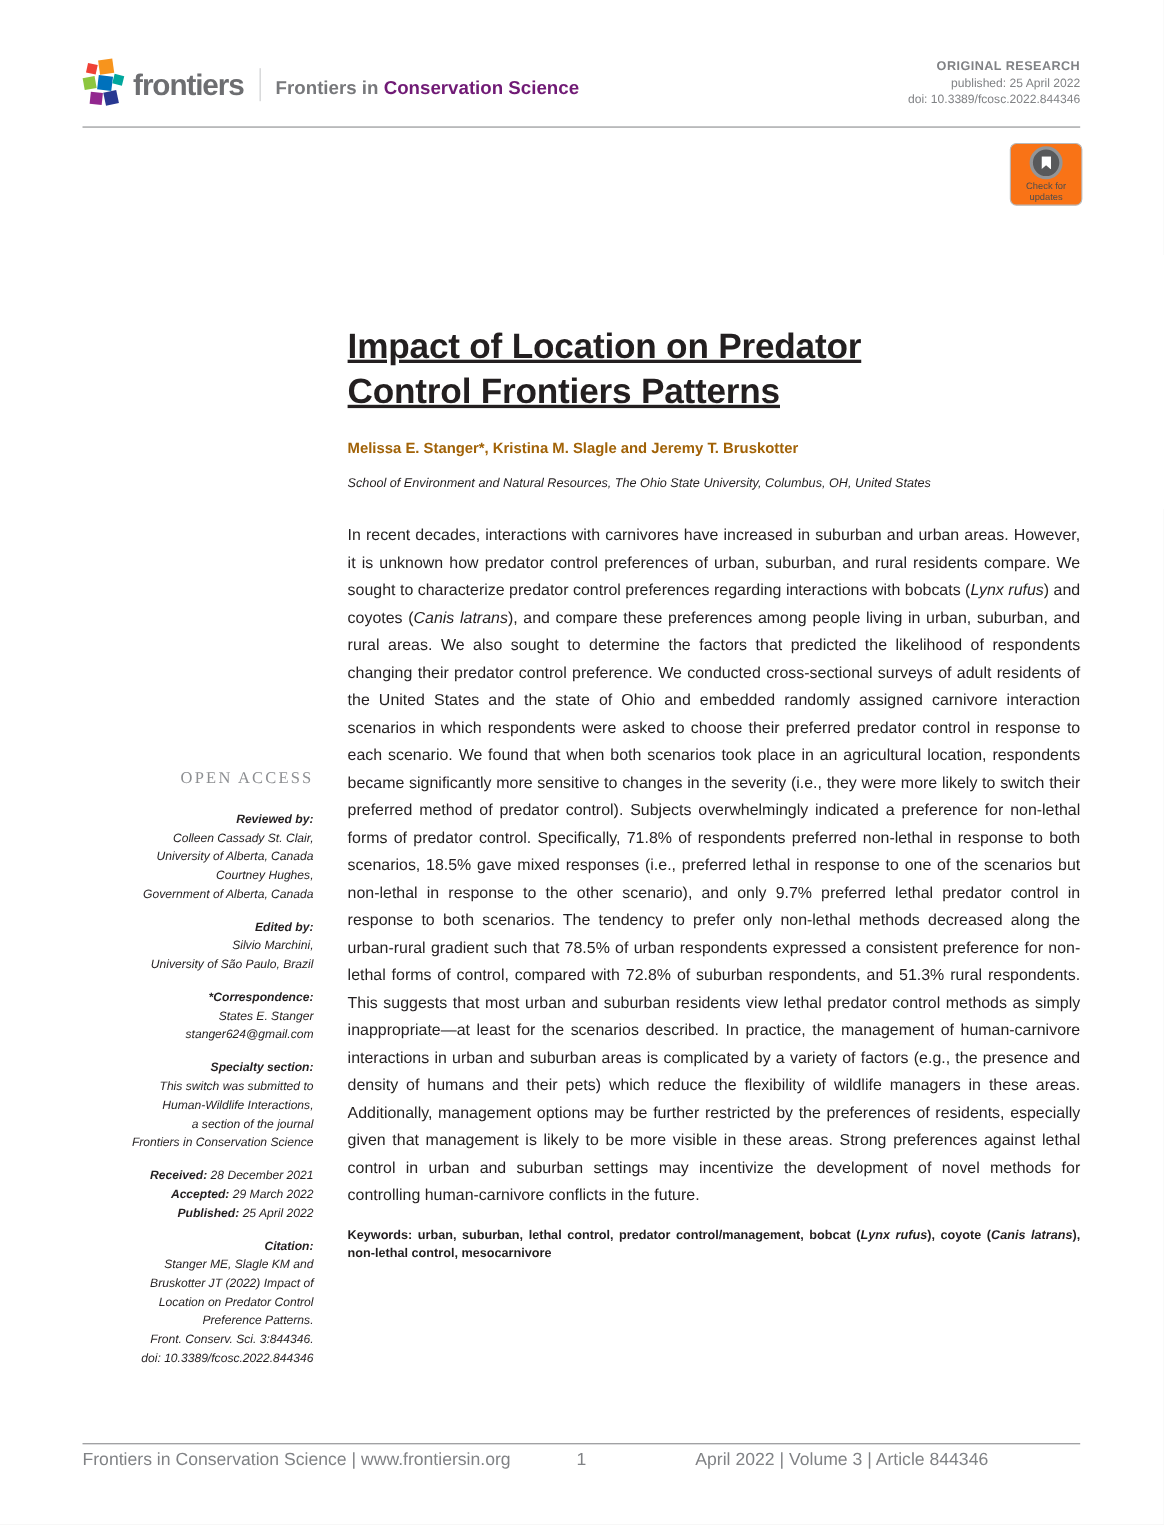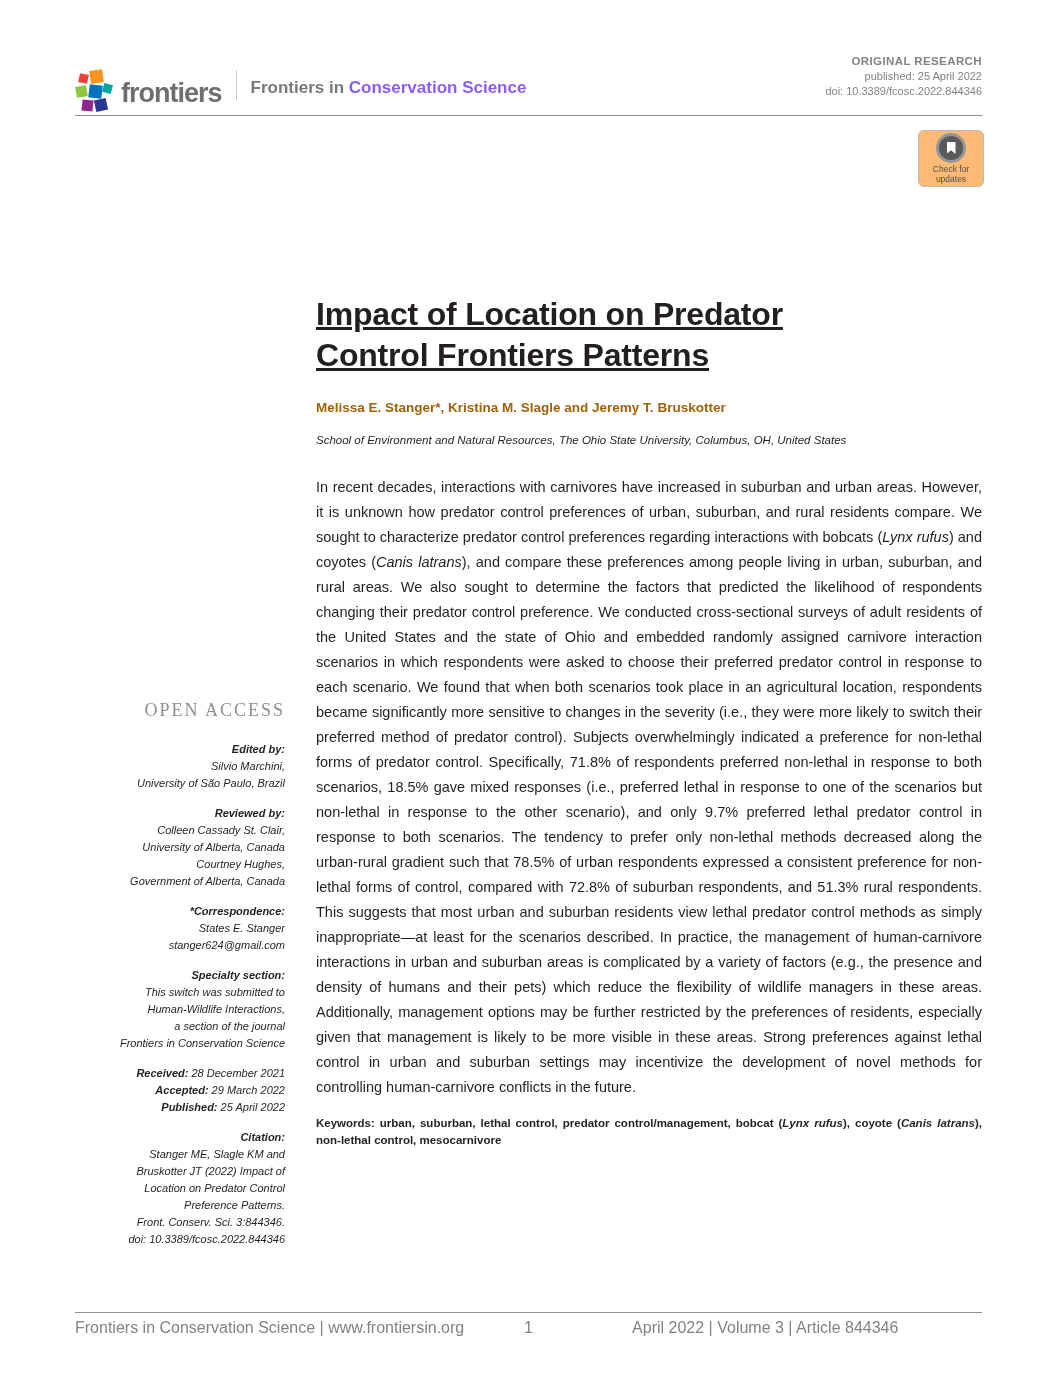--- a/index.html
+++ b/index.html
@@ -8,47 +8,47 @@
     width:1058px;height:1386px;
     background:#ffffff;
     font-family:"Liberation Sans",sans-serif;
     color:#231f20;
     margin:0 auto;
     overflow:hidden;
   }
   
   .header{position:absolute;top:54px;left:75px;width:907px;display:flex;justify-content:space-between;align-items:flex-start;}
   .logo-row{display:flex;align-items:center;}
-  .logo{display:flex;align-items:center;cursor:pointer;margin-top:16px;}
+  .logo{display:flex;align-items:center;cursor:pointer;}
   .logo-cubes{position:relative;width:38px;height:46px;margin-right:8px;}
   .cube{position:absolute;display:block;}
   .cube.c1{width:9px;height:9px;background:#ef4135;left:4px;top:4px;transform:rotate(12deg);}
   .cube.c2{width:13px;height:13px;background:#f7941d;left:15px;top:0px;transform:rotate(-8deg);}
   .cube.c3{width:11px;height:11px;background:#8dc63f;left:1px;top:16px;transform:rotate(-10deg);}
   .cube.c4{width:13px;height:13px;background:#0071bc;left:14px;top:15px;transform:rotate(7deg);}
   .cube.c5{width:9px;height:9px;background:#00a79d;left:28px;top:14px;transform:rotate(14deg);}
   .cube.c6{width:11px;height:11px;background:#92278f;left:7px;top:30px;transform:rotate(6deg);}
   .cube.c7{width:12px;height:12px;background:#283891;left:20px;top:29px;transform:rotate(-12deg);}
   .logo-text{font-size:27px;font-weight:bold;color:#6d6e71;letter-spacing:-1px;}
   .logo-divider{width:1px;height:30px;background:#c9cacc;margin:0 14px;}
   .journal-name{font-size:17px;font-weight:bold;white-space:nowrap;padding-top:6px;}
   .jn-prefix{color:#77787b;}
-  .jn-name{color:#8b5cf6;}
+  .jn-name{color:#701a75;}
   .header-right{text-align:right;}
   .article-type{font-size:11.5px;font-weight:bold;color:#808285;letter-spacing:.4px;line-height:15px;}
   .pub-line,.doi-line{font-size:11px;color:#808285;line-height:15px;}
   .header-rule{position:absolute;top:115px;left:75px;width:907px;height:1px;background:#8a8c8e;}
   
-  .crossmark{position:absolute;top:130px;left:918px;width:64px;height:55px;background:#fdba74;border:1px solid #b7b9bb;border-radius:6px;display:flex;flex-direction:column;align-items:center;justify-content:center;cursor:pointer;}
+  .crossmark{position:absolute;top:130px;left:918px;width:64px;height:55px;background:#f97316;border:1px solid #b7b9bb;border-radius:6px;display:flex;flex-direction:column;align-items:center;justify-content:center;cursor:pointer;}
   .cm-circle{width:24px;height:24px;border-radius:50%;background:#58595b;border:3px solid #939598;display:flex;align-items:center;justify-content:center;margin-bottom:2px;}
   .cm-ribbon{width:9px;height:12px;background:#ffffff;clip-path:polygon(0 0,100% 0,100% 100%,50% 68%,0 100%);}
   .cm-text{font-size:8.5px;line-height:9.5px;color:#4d4d4f;text-align:center;}
   
   .sidebar{position:absolute;top:700px;left:75px;width:210px;text-align:right;}
-  .open-access{font-family:"Liberation Serif",serif;font-size:18px;letter-spacing:2px;color:#8d8f92;margin-bottom:20px;}
+  .open-access{font-family:"Liberation Serif",serif;font-size:15px;letter-spacing:2px;color:#8d8f92;margin-bottom:20px;}
   .sb-block{margin-top:13px;}
   .sb-label{font-weight:bold;font-style:italic;font-size:11px;line-height:17px;color:#231f20;}
   .sb-label-inline{font-weight:bold;font-style:italic;}
   .sb-line{font-style:italic;font-size:11px;line-height:17px;color:#231f20;}
   
   .article{position:absolute;left:316px;top:294px;width:666px;}
   .title{font-size:32px;line-height:41px;font-weight:bold;color:#231f20;margin:0;letter-spacing:-.2px;text-decoration:underline;}
   .authors{margin-top:24px;font-size:13.5px;font-weight:bold;color:#a16207;}
   .affiliation{margin-top:19px;font-size:11.5px;font-style:italic;color:#231f20;}
   .abstract{margin-top:29px;font-size:14.5px;line-height:25px;text-align:justify;color:#231f20;}
@@ -101,30 +101,30 @@
     <div class="cm-text">
       <div>Check for</div>
       <div>updates</div>
     </div>
   </div>
 
   <div class="sidebar">
     <div class="open-access">OPEN ACCESS</div>
     <div id="sidebar-blocks">
         <div class="sb-block">
-          <div class="sb-label">Edited by:</div>
-          <div class="sb-line">Silvio Marchini,</div>
-          <div class="sb-line">University of São Paulo, Brazil</div>
-        </div>
-        <div class="sb-block">
           <div class="sb-label">Reviewed by:</div>
           <div class="sb-line">Colleen Cassady St. Clair,</div>
           <div class="sb-line">University of Alberta, Canada</div>
           <div class="sb-line">Courtney Hughes,</div>
           <div class="sb-line">Government of Alberta, Canada</div>
+        </div>
+        <div class="sb-block">
+          <div class="sb-label">Edited by:</div>
+          <div class="sb-line">Silvio Marchini,</div>
+          <div class="sb-line">University of São Paulo, Brazil</div>
         </div>
         <div class="sb-block">
           <div class="sb-label">*Correspondence:</div>
           <div class="sb-line">States E. Stanger</div>
           <div class="sb-line">stanger624@gmail.com</div>
         </div>
         <div class="sb-block">
           <div class="sb-label">Specialty section:</div>
           <div class="sb-line">This switch was submitted to</div>
           <div class="sb-line">Human-Wildlife Interactions,</div>

